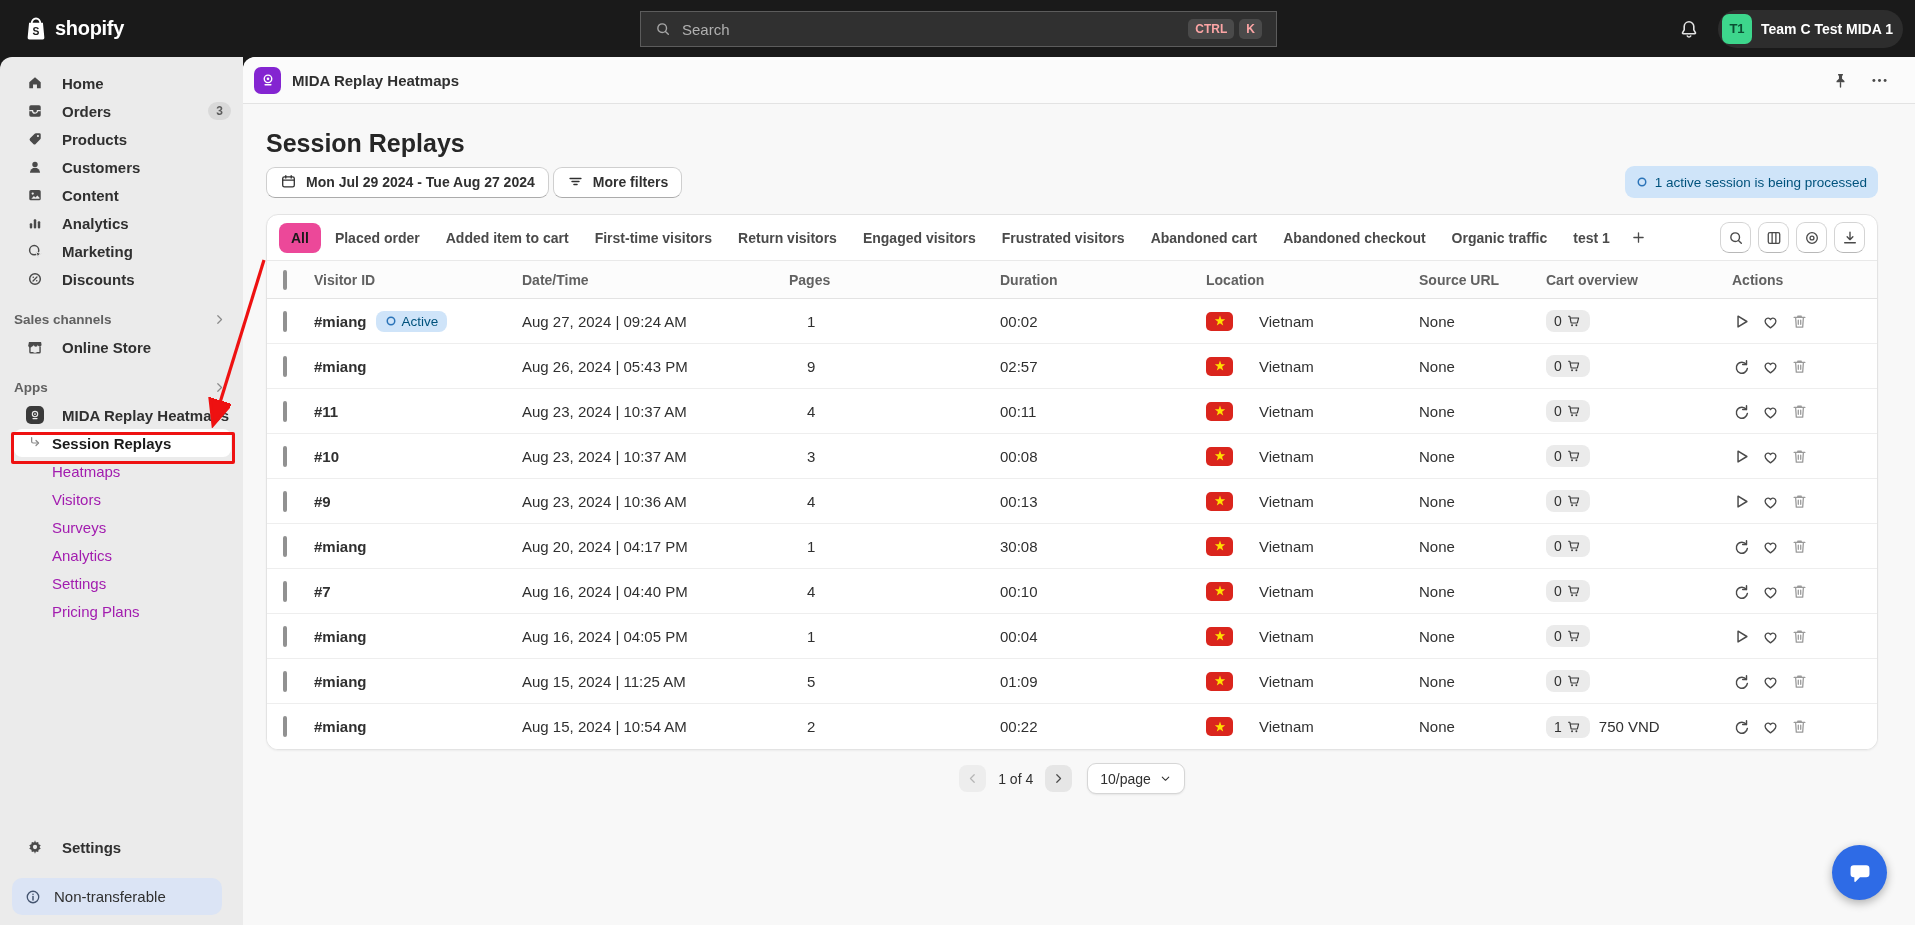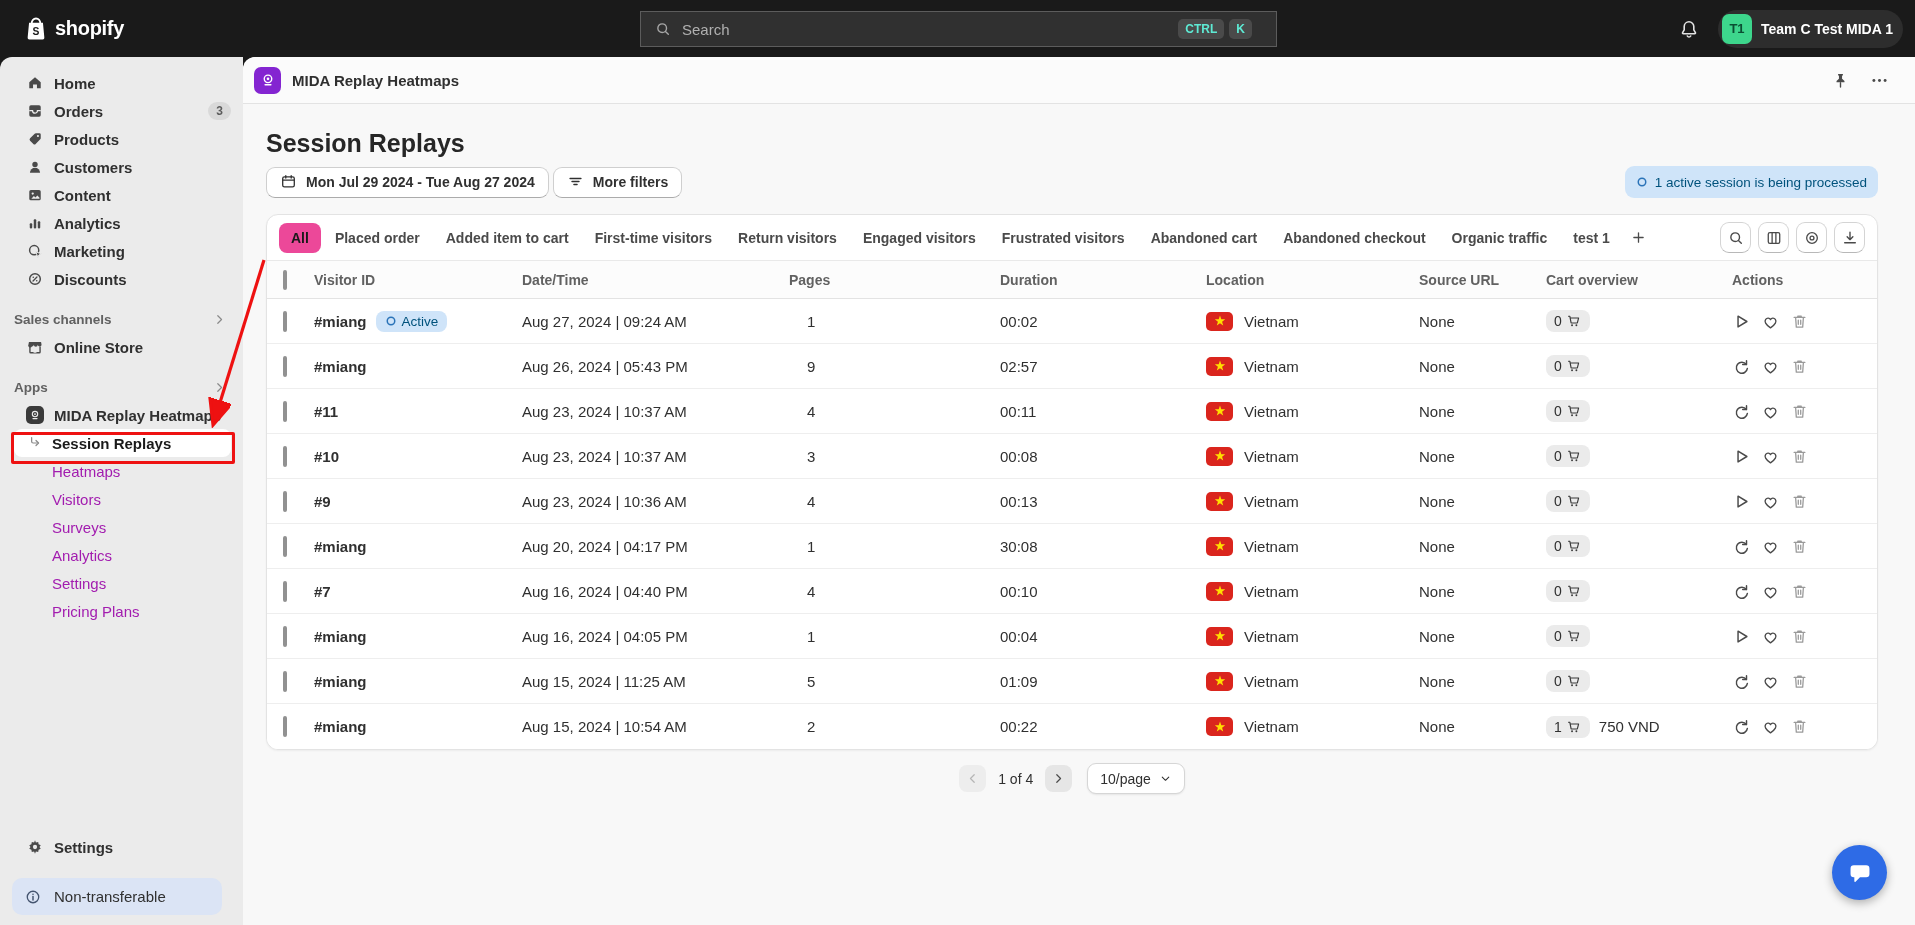--- a/index.html
+++ b/index.html
@@ -9,34 +9,34 @@
     --annot:#ee1111; --chat:#2e6be6;
   }
   html,body{ width:1915px; height:925px; }
   body{ font-family:"Liberation Sans",sans-serif; background:var(--topbar); overflow:hidden; position:relative; }
   svg{ display:block; }
 
   
   .topbar{ height:57px; display:flex; align-items:center; padding:0 12px 0 24px; position:relative; background:var(--topbar); }
   .logo{ display:flex; align-items:center; gap:7px; }
   .logo-text{ color:#fff; font-size:20px; font-weight:700; letter-spacing:-.3px; }
-  .search{ position:absolute; left:640px; top:11px; width:637px; height:36px; background:#303030; border:1px solid #5c5c5c; border-radius:0; display:flex; align-items:center; gap:10px; padding:0 24px 0 13px; }
+  .search{ position:absolute; left:640px; top:11px; width:637px; height:36px; background:#303030; border:1px solid #5c5c5c; border-radius:0; display:flex; align-items:center; gap:10px; padding:0 14px 0 13px; }
   .search-text{ font-size:15px; color:#b0b0b0; }
   .kbd-group{ margin-left:auto; display:flex; gap:5px; }
-  .kbd{ background:#4a4a4a; color:#5eead4; font-size:12px; font-weight:600; border-radius:5px; padding:3px 7px; }
+  .kbd{ background:#4a4a4a; color:#fca5a5; font-size:12px; font-weight:600; border-radius:5px; padding:3px 7px; }
   .top-right{ margin-left:auto; display:flex; align-items:center; gap:18px; }
   .bell-btn{ color:#e3e3e3; }
   .user-pill{ display:flex; align-items:center; gap:9px; background:#2d2d2d; border-radius:19px; padding:4px 10px 4px 4px; }
   .avatar{ width:30px; height:30px; border-radius:7px; background:var(--avatar); color:#0b4f33; display:flex; align-items:center; justify-content:center; font-size:13px; font-weight:700; }
   .user-name{ color:#fff; font-size:14px; font-weight:700; }
 
   
   .layout{ display:flex; height:868px; background:var(--topbar); }
   .sidebar{ width:243px; flex-shrink:0; background:var(--sidebar-bg); border-top-left-radius:12px; position:relative; padding-top:12px; }
-  .nav-item{ height:28px; display:flex; align-items:center; gap:10px; padding:0 12px 0 26px; font-size:15px; font-weight:600; color:#303030; }
+  .nav-item{ height:28px; display:flex; align-items:center; gap:18px; padding:0 12px 0 26px; font-size:15px; font-weight:600; color:#303030; }
   .nav-ic{ width:18px; height:18px; color:#4a4a4a; flex-shrink:0; }
   .nav-badge{ margin-left:auto; background:#d9d9d9; color:#5c5c5c; font-size:12px; font-weight:600; border-radius:9px; padding:2px 8px; }
   .nav-section{ height:28px; margin-top:12px; display:flex; align-items:center; padding:0 16px 0 14px; font-size:13.5px; font-weight:600; color:#616161; }
   .nav-section .chev{ margin-left:auto; color:#8a8a8a; }
   .sub-item{ height:28px; display:flex; align-items:center; padding-left:52px; font-size:15px; font-weight:500; color:#a21caf; }
   .sub-active{ height:28px; margin:0 12px 0 14px; background:#fff; border-radius:8px; display:flex; align-items:center; gap:8px; padding-left:14px; font-size:15px; font-weight:700; color:#1a1a1a; position:relative; z-index:2; }
   .sub-active .elbow{ color:#8a8a8a; }
   .sidebar-bottom{ position:absolute; bottom:10px; left:0; right:0; }
   .sidebar-bottom .nav-item{ margin-bottom:17px; }
   .plan-pill{ margin:0 21px 0 12px; height:37px; background:#dbe4f5; border-radius:10px; display:flex; align-items:center; gap:12px; padding:0 12px; font-size:15px; font-weight:500; color:#303030; }
@@ -68,21 +68,21 @@
 
   .grid-cols{ display:grid; grid-template-columns:31px 208px 267px 211px 206px 213px 127px 186px 1fr; align-items:center; padding-left:16px; }
   .thead{ height:39px; border-top:1px solid #e9e9e9; border-bottom:1px solid #e3e3e3; background:#fcfcfc; font-size:14px; font-weight:600; color:#616161; }
   .trow{ height:45px; border-bottom:1px solid #eeeeee; font-size:15px; color:#303030; background:#fff; }
   .trow:last-child{ border-bottom:none; }
   .cb{ width:18px; height:18px; border:2px solid #919191; border-radius:5px; background:#fff; }
   .vid{ font-weight:700; display:flex; align-items:center; gap:9px; }
   .badge-active{ background:var(--badge-bg); color:var(--badge-text); display:inline-flex; align-items:center; gap:5px; border-radius:8px; padding:3px 9px; font-size:13.5px; font-weight:500; }
   .badge-active svg{ color:#2a73b8; }
   .pages-val{ padding-left:18px; }
-  .loc{ display:flex; align-items:center; gap:11px; }
+  .loc{ display:flex; align-items:center; gap:26px; }
   .flag{ width:27px; height:19px; border-radius:5px; background:var(--flag-red); display:flex; align-items:center; justify-content:center; }
   .cart-cell{ display:flex; align-items:center; gap:9px; }
   .cart-pill{ background:#ebebeb; border-radius:8px; display:inline-flex; align-items:center; gap:4px; padding:3px 8px; font-size:14px; color:#303030; }
   .cart-pill svg{ color:#3a3a3a; }
   .actions{ display:flex; align-items:center; gap:10px; color:#4a4a4a; }
   .act-trash{ color:#9a9a9a; }
 
   .pagination{ margin-top:13px; display:flex; align-items:center; justify-content:center; gap:9px; }
   .page-btn{ width:27px; height:27px; border-radius:8px; background:#e6e6e6; display:flex; align-items:center; justify-content:center; color:#4a4a4a; }
   .page-btn.disabled{ color:#b5b5b5; background:#ededed; }

